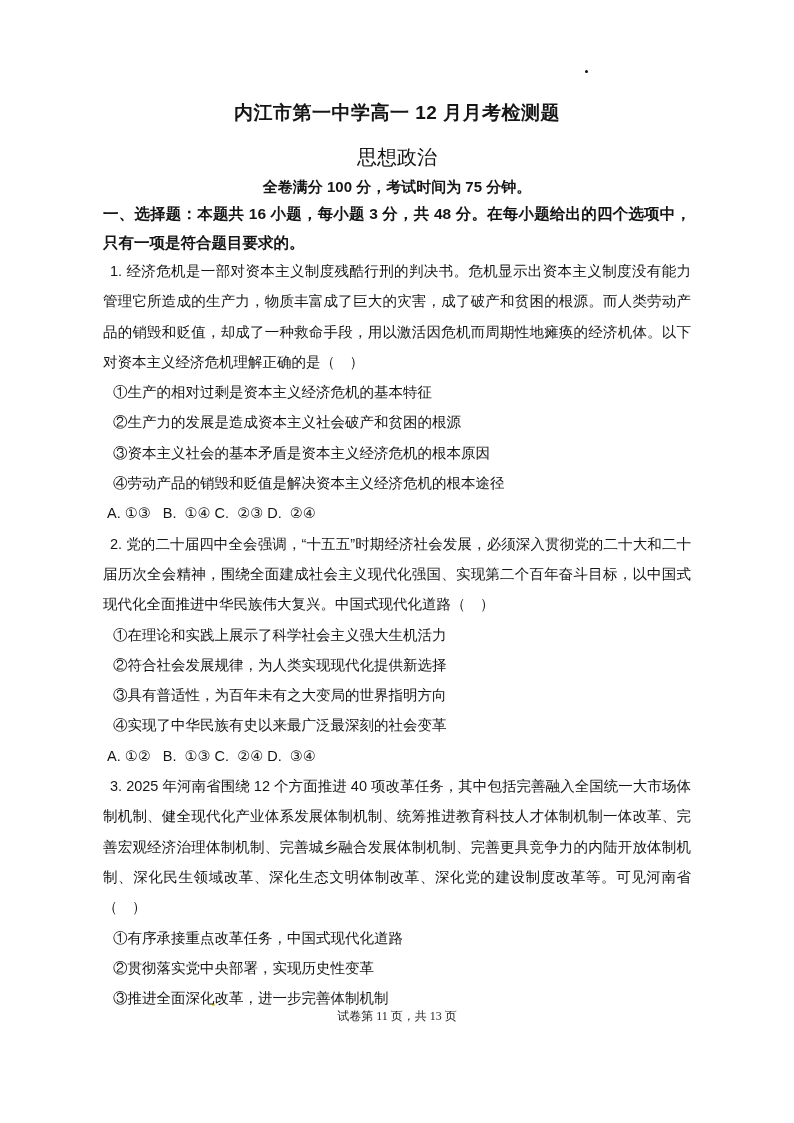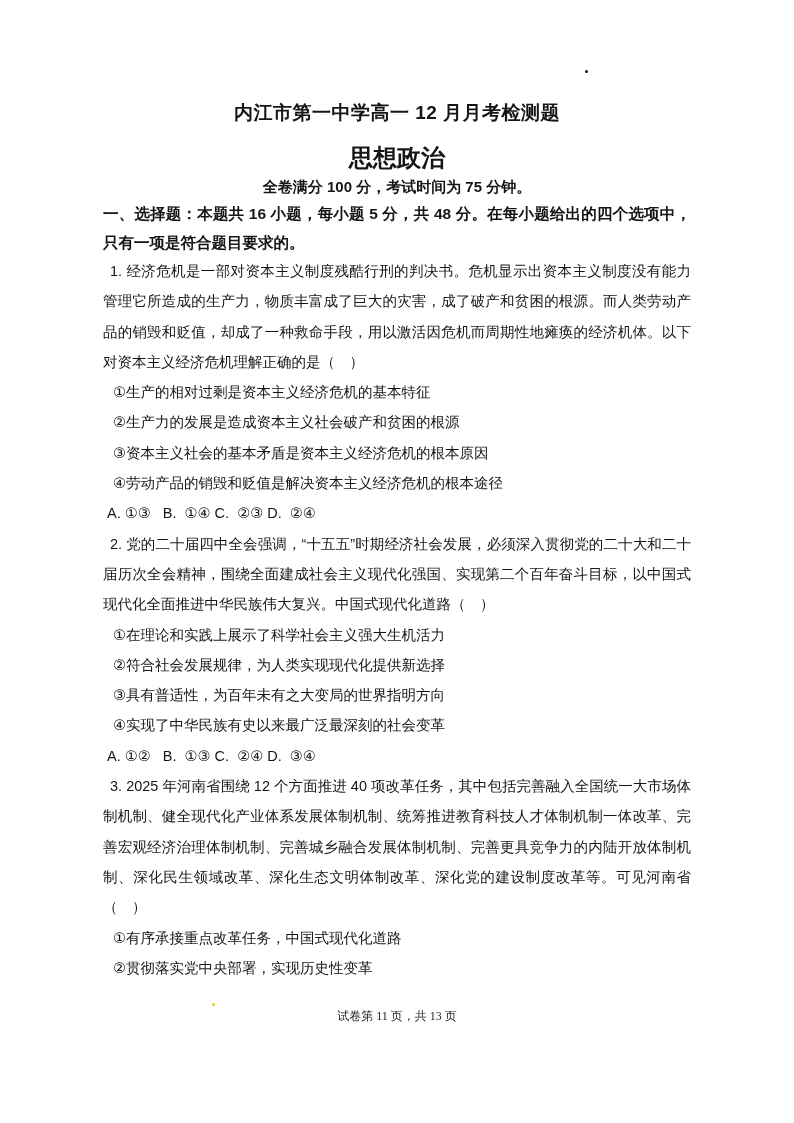--- a/index.html
+++ b/index.html
@@ -26,22 +26,22 @@
     font-size: 19px;
     font-weight: 700;
     text-align: center;
     line-height: 27px;
     letter-spacing: 0.5px;
   }
   .subject {
     position: absolute;
     top: 144px; left: 0; right: 0;
     margin: 0;
-    font-size: 24px;
-    font-weight: 700;
+    font-size: 20px;
+    font-weight: 400;
     text-align: center;
     line-height: 27px;
   }
   .scoreline {
     position: absolute;
     top: 176px; left: 0; right: 0;
     font-size: 15px;
     font-weight: 700;
     text-align: center;
     line-height: 22px;
@@ -63,20 +63,21 @@
     line-height: 30.3px;
   }
   .stem {
     margin: 0;
     text-align: justify;
     text-indent: 7px;
   }
   .opt {
     padding-left: 10px;
     white-space: pre-wrap;
+    font-family: Liberation Serif, serif;
   }
   .answers {
     padding-left: 4px;
     white-space: pre-wrap;
   }
   .footer {
     position: absolute;
     top: 1008px; left: 0; right: 0;
     text-align: center;
     font-family: "Liberation Serif", "DejaVu Serif", serif;
@@ -96,21 +97,21 @@
 <div class="page">
 
   <div class="speck speck-black"></div>
   <div class="speck speck-yellow"></div>
 
   <div class="content">
 
     <h1 class="title">内江市第一中学高一 12 月月考检测题</h1>
     <h2 class="subject">思想政治</h2>
     <div class="scoreline">全卷满分 100 分，考试时间为 75 分钟。</div>
-    <div class="section-heading">一、选择题：本题共 16 小题，每小题 5 分，共 48 分。在每小题给出的四个选项中，只有一项是符合题目要求的。</div>
+    <div class="section-heading">一、选择题：本题共 16 小题，每小题 3 分，共 48 分。在每小题给出的四个选项中，只有一项是符合题目要求的。</div>
 
     <div class="body">
 
       <div class="question">
         <p class="stem">1. 经济危机是一部对资本主义制度残酷行刑的判决书。危机显示出资本主义制度没有能力管理它所造成的生产力，物质丰富成了巨大的灾害，成了破产和贫困的根源。而人类劳动产品的销毁和贬值，却成了一种救命手段，用以激活因危机而周期性地瘫痪的经济机体。以下对资本主义经济危机理解正确的是（　）</p>
         <div class="opt">①生产的相对过剩是资本主义经济危机的基本特征</div>
         <div class="opt">②生产力的发展是造成资本主义社会破产和贫困的根源</div>
         <div class="opt">③资本主义社会的基本矛盾是资本主义经济危机的根本原因</div>
         <div class="opt">④劳动产品的销毁和贬值是解决资本主义经济危机的根本途径</div>
         <div class="answers">A. ①③   B.  ①④ C.  ②③ D.  ②④</div>
@@ -122,20 +123,21 @@
         <div class="opt">②符合社会发展规律，为人类实现现代化提供新选择</div>
         <div class="opt">③具有普适性，为百年未有之大变局的世界指明方向</div>
         <div class="opt">④实现了中华民族有史以来最广泛最深刻的社会变革</div>
         <div class="answers">A. ①②   B.  ①③ C.  ②④ D.  ③④</div>
       </div>
 
       <div class="question">
         <p class="stem">3. 2025 年河南省围绕 12 个方面推进 40 项改革任务，其中包括完善融入全国统一大市场体制机制、健全现代化产业体系发展体制机制、统筹推进教育科技人才体制机制一体改革、完善宏观经济治理体制机制、完善城乡融合发展体制机制、完善更具竞争力的内陆开放体制机制、深化民生领域改革、深化生态文明体制改革、深化党的建设制度改革等。可见河南省（　）</p>
         <div class="opt">①有序承接重点改革任务，中国式现代化道路</div>
         <div class="opt">②贯彻落实党中央部署，实现历史性变革</div>
+        <div class="opt">③推进全面深化改革，进一步完善体制机制</div>
       </div>
 
     </div>
   </div>
 
   <div class="footer">试卷第 11 页，共 13 页</div>
 
 </div>
 
 </body></html>

